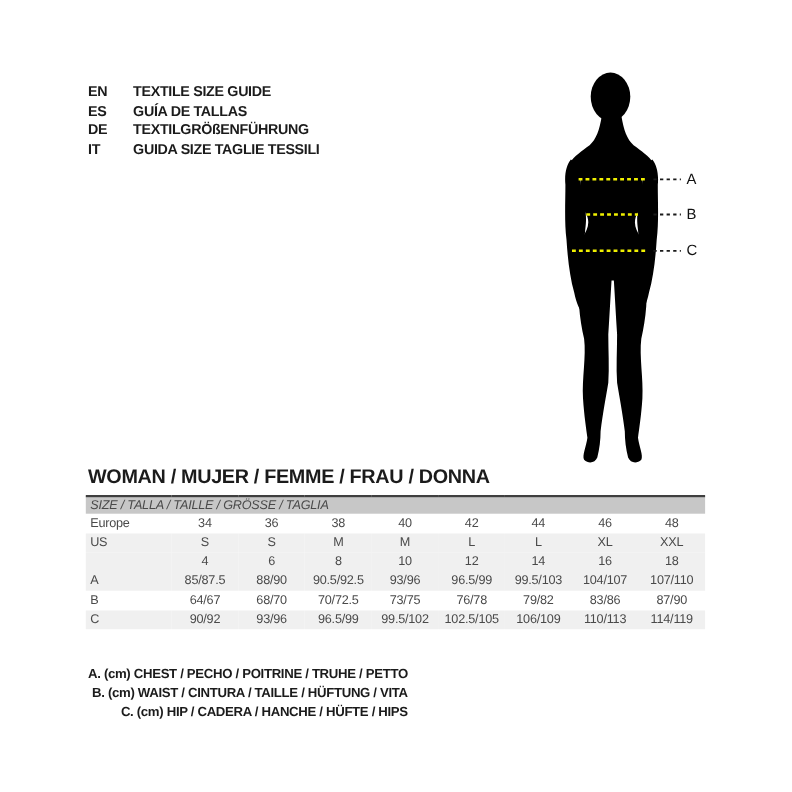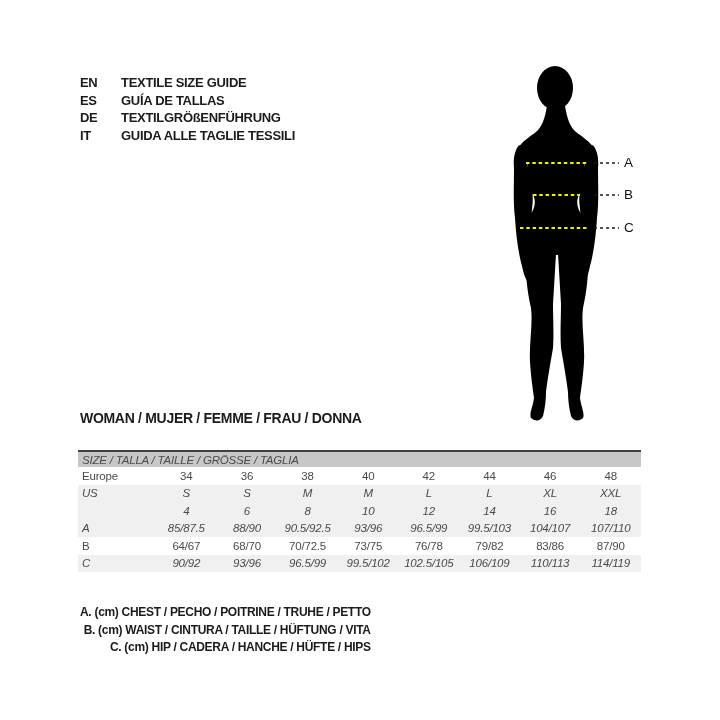--- a/index.html
+++ b/index.html
@@ -22,29 +22,29 @@
   .lang-row{display:flex;height:17.7px;line-height:17.7px;}
   .lang-code{width:41px;font-weight:bold;font-size:13px;color:var(--text-dark);letter-spacing:-0.3px;}
   .lang-title{font-weight:bold;font-size:13px;color:var(--text-dark);letter-spacing:-0.3px;white-space:nowrap;}
 
   
   .figure-svg{position:absolute;left:470px;top:52px;width:185px;height:385px;}
   .measure-label{position:absolute;width:22px;height:18px;line-height:18px;font-size:13.5px;color:#111;left:624px;}
   .ml-a{top:154px;} .ml-b{top:186px;} .ml-c{top:219px;}
 
   
-  .gender-line{position:absolute;left:80px;top:410px;font-weight:bold;font-size:14px;color:var(--text-dark);letter-spacing:-0.3px;white-space:nowrap;}
+  .gender-line{position:absolute;left:80px;top:423px;font-weight:bold;font-size:18px;color:var(--text-dark);letter-spacing:-0.3px;white-space:nowrap;}
 
   
   .size-table{position:absolute;left:78px;top:450px;width:563px;border-collapse:collapse;table-layout:fixed;border-top:2px solid var(--top-border);}
   .size-table td{font-size:11.5px;color:var(--text-table);letter-spacing:-0.2px;height:17.5px;padding:0;vertical-align:middle;white-space:nowrap;}
   .size-table .thead-cell{background:var(--header-bg);height:16px;padding-left:4px;text-align:left;font-style:italic;}
   .size-table .rowlabel{text-align:left;padding-left:4px;}
   .size-table .val{text-align:center;}
-  .size-table tr.shaded td{background:var(--row-shade);font-style:italic;}
+  .size-table tr.shaded td{background:var(--row-shade);}
 
   
   .notes{position:absolute;left:80px;top:604px;text-align:right;}
   .note-line{height:17.5px;line-height:17.5px;font-weight:bold;font-size:12px;color:var(--text-dark);letter-spacing:-0.3px;white-space:nowrap;}
 </style>
 </head>
 <body>
 
 <div class="page">
 
@@ -56,21 +56,21 @@
       <div class="lang-row">
         <span class="lang-code">ES</span>
         <span class="lang-title">GUÍA DE TALLAS</span>
       </div>
       <div class="lang-row">
         <span class="lang-code">DE</span>
         <span class="lang-title">TEXTILGRÖßENFÜHRUNG</span>
       </div>
       <div class="lang-row">
         <span class="lang-code">IT</span>
-        <span class="lang-title">GUIDA ALLE TAGLIE TESSILI</span>
+        <span class="lang-title">GUIDA SIZE TAGLIE TESSILI</span>
       </div>
     </div>
 
   <svg class="figure-svg" viewBox="0 0 185 385" aria-hidden="true">
     <g fill="var(--silhouette)" stroke="none">
 
       <ellipse cx="85" cy="36" rx="18" ry="22"></ellipse>
 
       <path d="M77,54 L95,54
         C97,66 100,75 106,80 C113,85 120,90 124,96 C127,101 128,107 127,112

